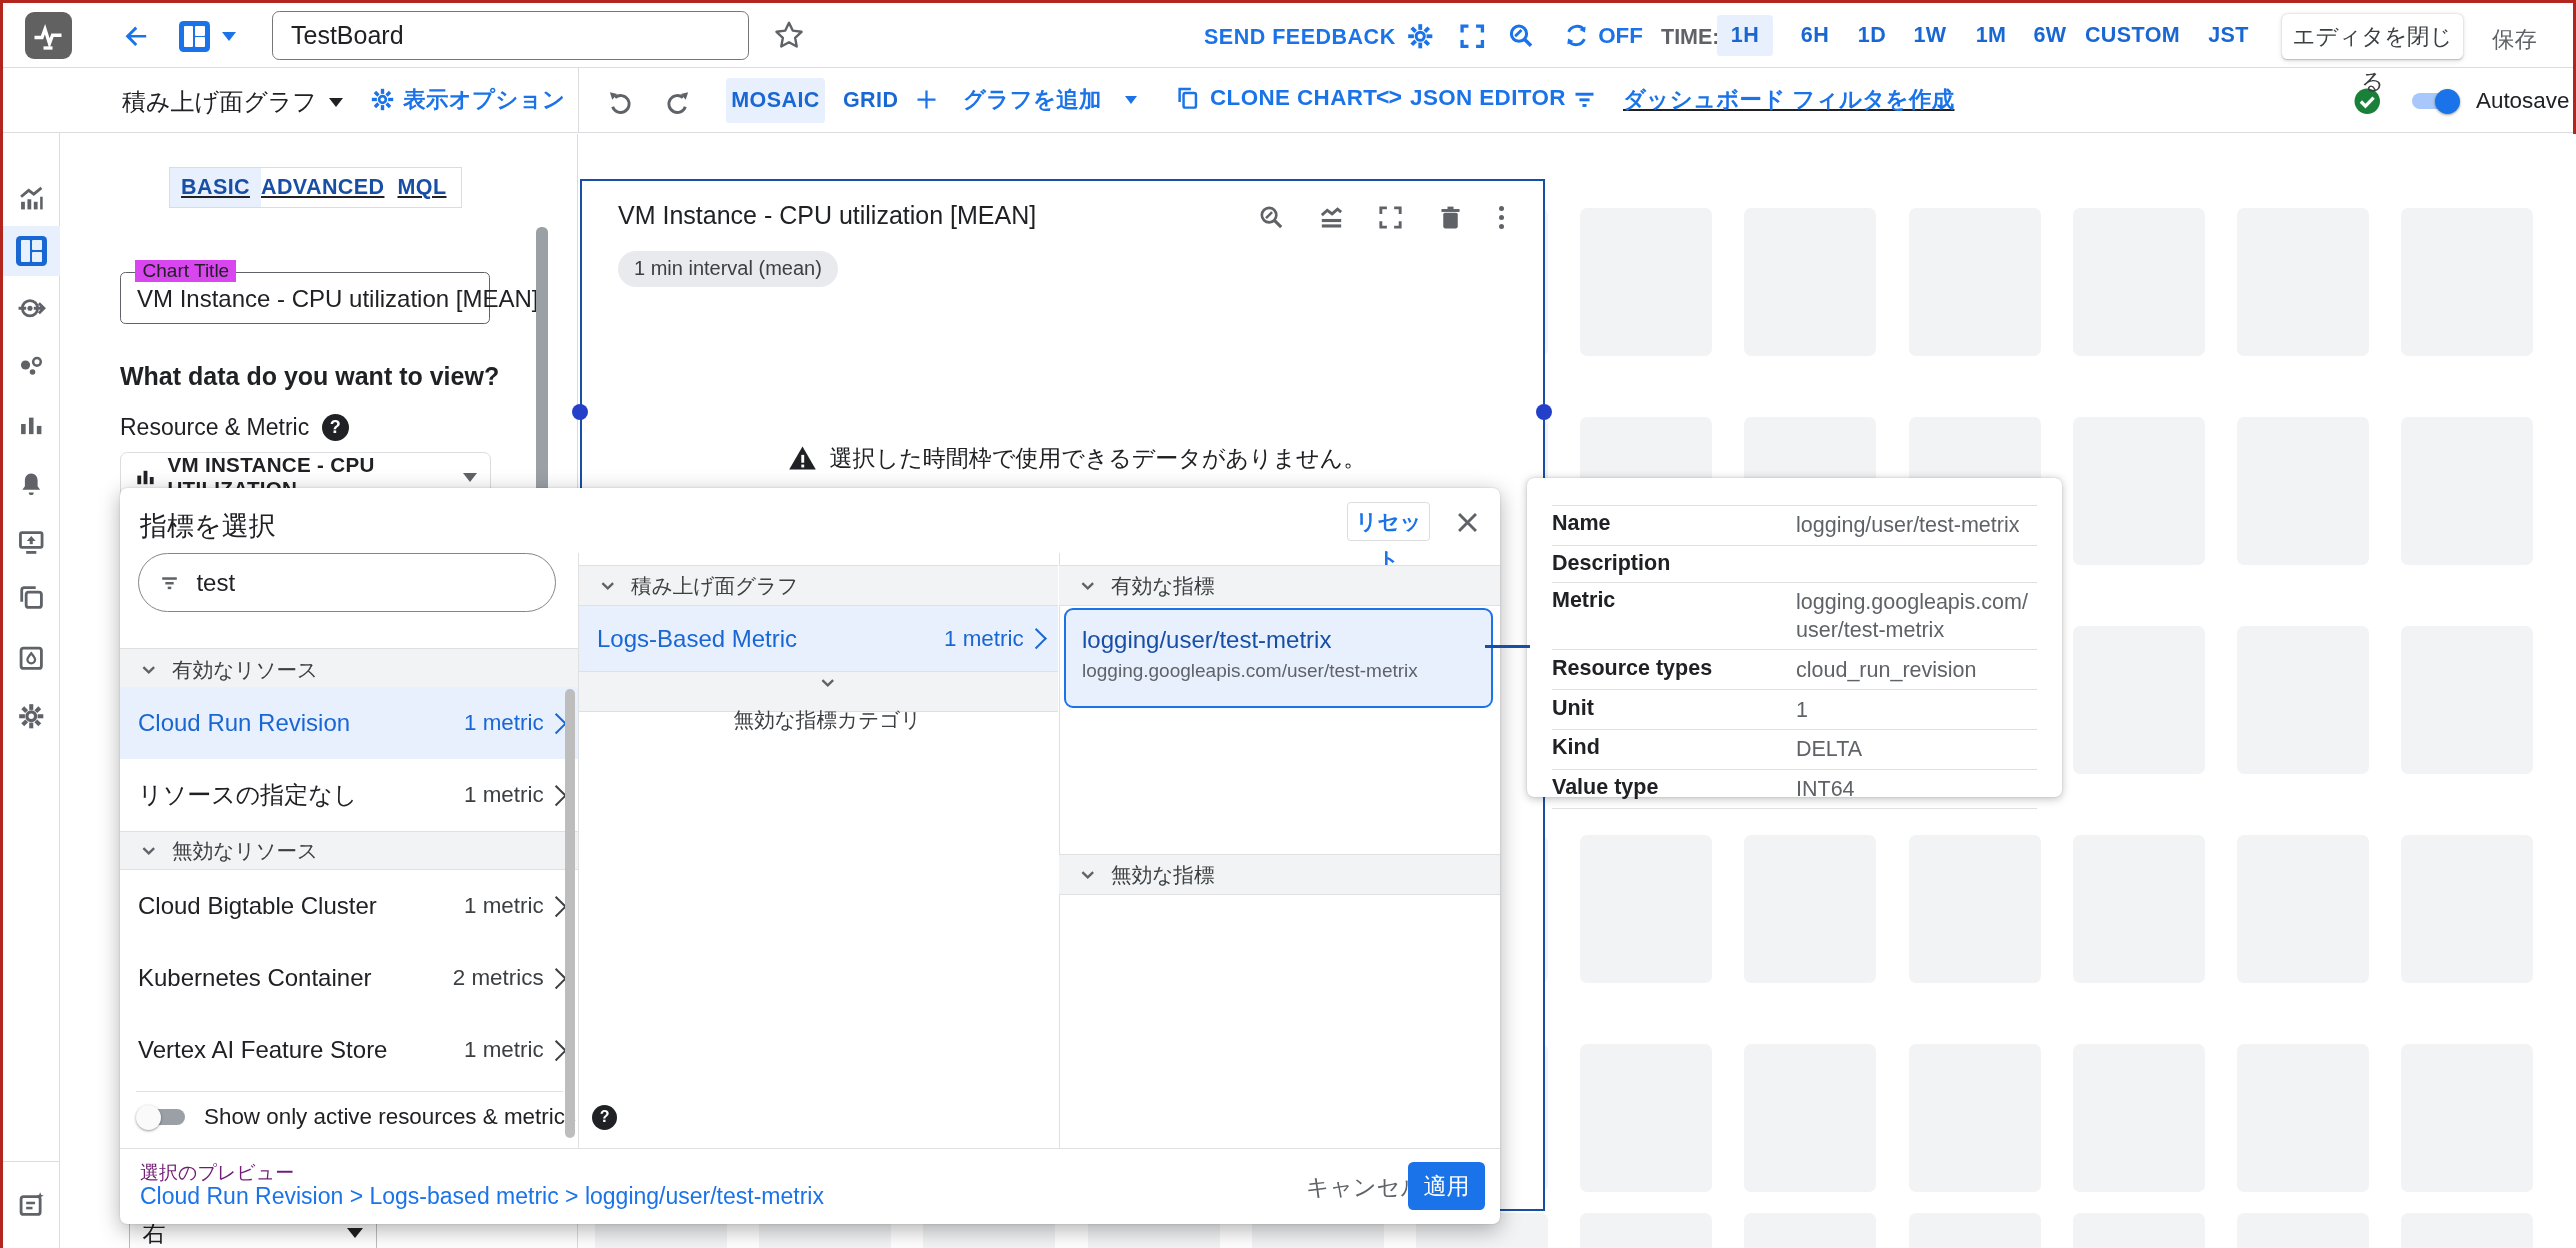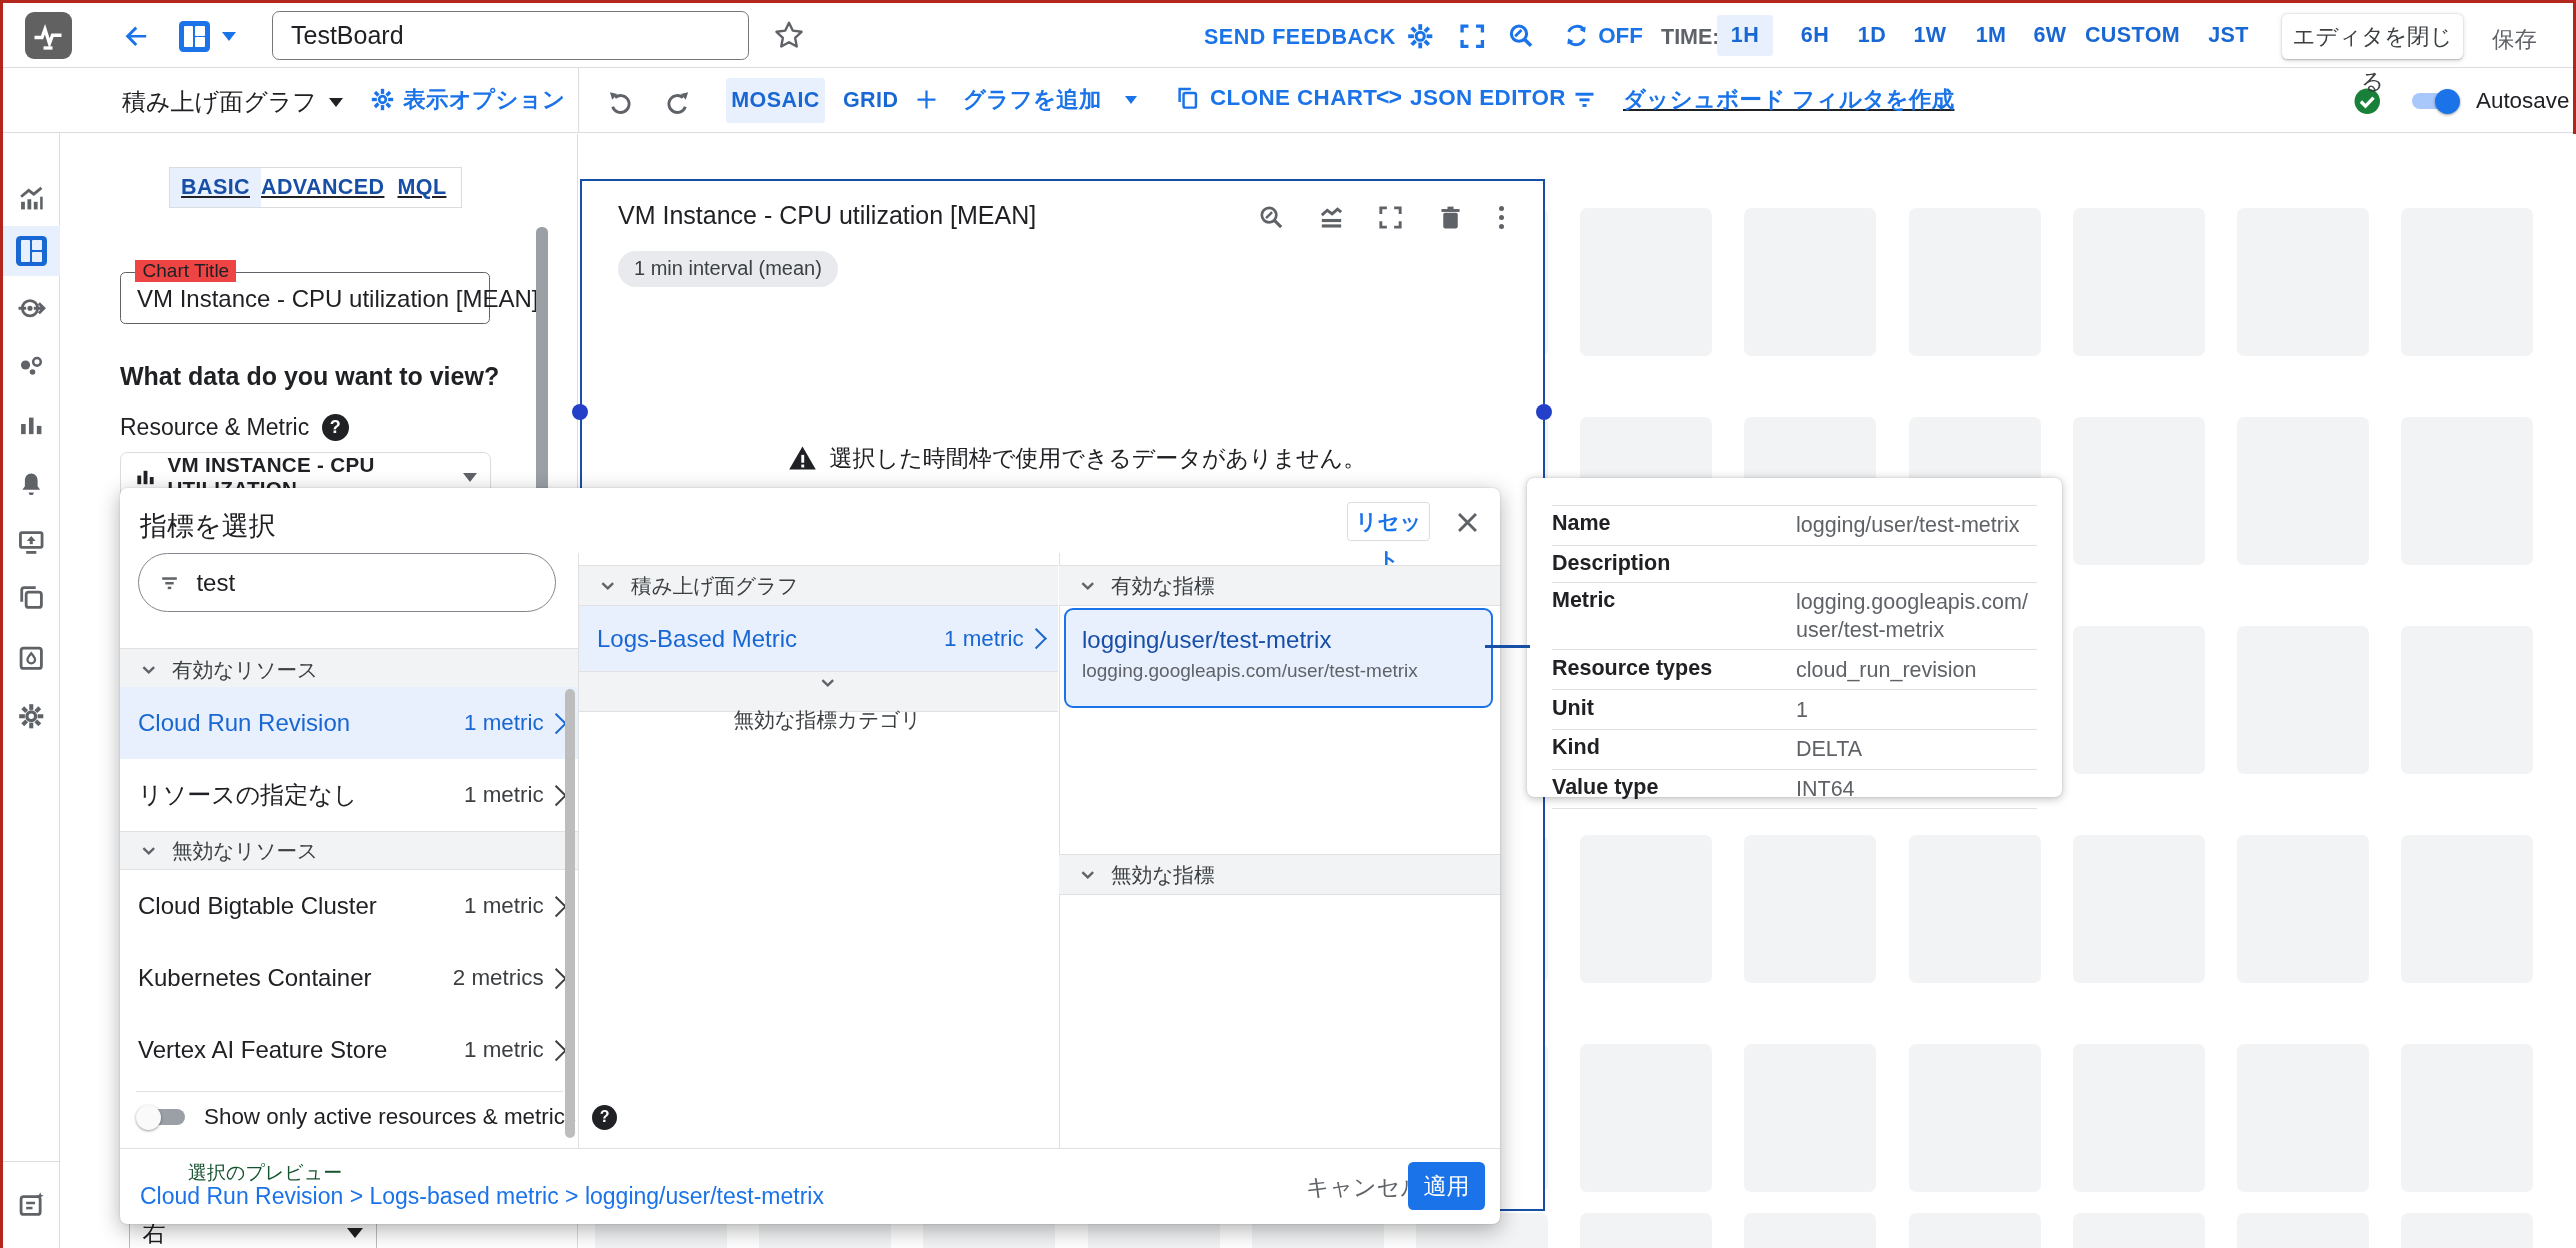--- a/index.html
+++ b/index.html
@@ -28,21 +28,21 @@
   
   .sidebar{left:0;top:65px;width:57px;height:1180px;background:#fff;border-right:0.9px solid #dadce0;z-index:8;}
   .side-item{left:0;width:57px;height:50px;display:flex;align-items:center;justify-content:center;}
   .side-sel{background:#e8f0fe;}
   
   .panel{left:57px;top:131px;width:518px;height:1114px;background:#fff;border-right:0.9px solid #dadce0;z-index:2;}
   .tabs{left:166px;top:164px;width:293px;height:41px;border:0.9px solid #dadce0;display:flex;}
   .tab{font-size:21.5px;font-weight:bold;color:#174ea6;letter-spacing:0.4px;text-align:center;line-height:39px;}
   .tab.sel{background:#e8f0fe;}
   .field{left:117px;top:269px;width:370px;height:52px;border:1.8px solid #5f6368;border-radius:5.4px;}
-  .field-label{position:absolute;left:14.4px;top:-12.6px;background:#ef4444;padding:0 7.2px;font-size:19px;color:#202124;}
+  .field-label{position:absolute;left:14.4px;top:-12.6px;background:#d946ef;padding:0 7.2px;font-size:19px;color:#202124;}
   .field-value{position:absolute;left:16px;top:11.7px;font-size:24px;color:#202124;white-space:nowrap;}
   .h-question{font-size:25px;font-weight:bold;color:#202124;}
   .help{display:inline-flex;width:27px;height:27px;border-radius:50%;background:#202124;color:#fff;
         font-size:18px;font-weight:bold;align-items:center;justify-content:center;}
   .chip-btn{left:117px;top:449px;width:371px;height:50px;border:0.9px solid #dadce0;border-radius:7.2px;display:flex;align-items:center;padding:0 12.6px;gap:10.8px;}
   .chip-btn span{font-size:20.6px;font-weight:bold;color:#202124;letter-spacing:0.3px;}
   .scroll{background:#9aa0a6;border-radius:5.4px;}
   
   .canvas{left:575px;top:131px;width:2001px;height:1114px;background:#fff;z-index:0;overflow:hidden;}
   .tile{position:absolute;width:132px;height:148px;background:#f1f3f4;border-radius:7.2px;}
@@ -586,21 +586,21 @@
       <div class="abs metric-id" style="left:16px;top:50px;">logging.googleapis.com/user/test-metrix</div>
     </div>
     <div class="abs sec-head" style="left:939px;top:366px;width:441px;height:41px;">
       <svg class="ic" width="21.5" height="21.5" viewBox="0 0 24 24">
           <polyline points="6,9 12,15 18,9" fill="none" stroke="#5f6368" stroke-width="2.6"></polyline>
         </svg>
       <span>無効な指標</span>
     </div>
 
     <div class="preview-bar">
-      <div class="abs" style="left:20px;top:10.8px;font-size:19px;color:#14532d;margin-left:48px;">選択のプレビュー</div>
+      <div class="abs" style="left:20px;top:10.8px;font-size:19px;color:#701a75;">選択のプレビュー</div>
       <div class="abs" style="left:20px;top:34px;font-size:23px;color:#1a73e8;">Cloud Run Revision &gt; Logs-based metric &gt; logging/user/test-metrix</div>
       <div class="abs" style="left:1186px;top:23px;font-size:23px;color:#5f6368;">キャンセル</div>
       <div class="abs apply-btn" style="left:1288px;top:12.6px;width:77px;height:48px;">適用</div>
     </div>
   </div>
 
   <div class="abs connector"></div>
 
   <div class="abs details">
     <div class="drow">

